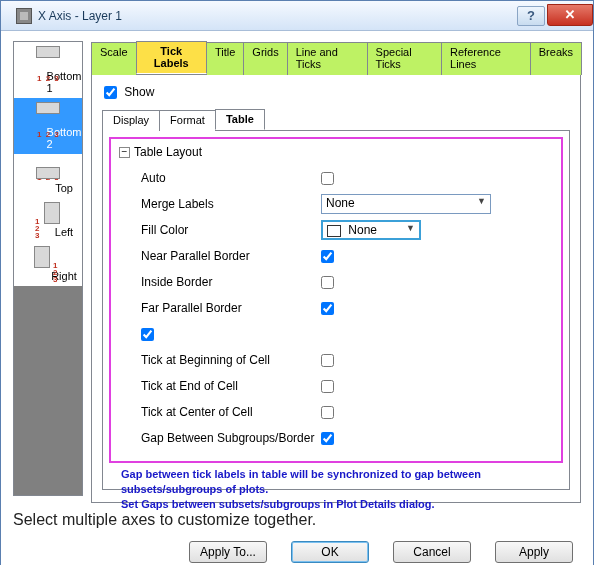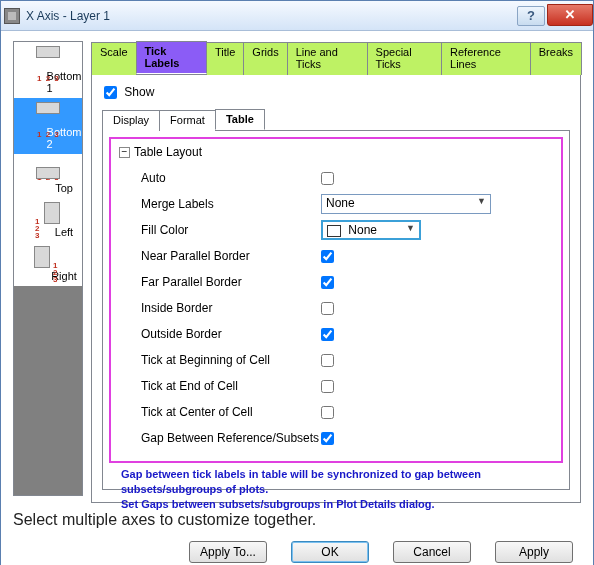--- a/index.html
+++ b/index.html
@@ -1,39 +1,39 @@
 <!DOCTYPE html>
 <html><head>
 <meta charset="utf-8">
 <style>
 * { box-sizing: border-box; margin: 0; padding: 0; }
 body { font-family: "Segoe UI", Tahoma, sans-serif; font-size: 12px; background: #fff; }
 .window { width: 594px; border: 1px solid #5a7fb0; background: #fff; }
-.titlebar { background: linear-gradient(to bottom, #f5f9ff, #d4e4f7); height: 30px; display: flex; align-items: center; padding: 0 0 0 3px; border-bottom: 1px solid #a8bdd8; }
+.titlebar { background: linear-gradient(to bottom, #f5f9ff, #d4e4f7); height: 30px; display: flex; align-items: center; padding: 0 0 0 15px; border-bottom: 1px solid #a8bdd8; }
 .title-icon { width: 16px; height: 16px; background: #888; margin-right: 6px; border: 1px solid #555; position: relative; }
 .title-icon::before { content: ""; position: absolute; width: 8px; height: 8px; background: #bbb; top: 3px; left: 3px; }
 .title-text { flex: 1; color: #1a3a5a; font-size: 12px; }
 .win-btns { display: flex; align-items: center; height: 100%; }
 .win-btn { height: 20px; display: flex; align-items: center; justify-content: center; font-family: Arial; font-weight: bold; margin-left: 2px; }
 .win-help { width: 28px; background: linear-gradient(to bottom, #eef5fd, #c8dcf0); border: 1px solid #8aa5c5; border-radius: 2px; color: #3a5a80; font-size: 13px; }
 .win-close { width: 46px; background: linear-gradient(to bottom, #e67a6a, #c73020); border: 1px solid #a02515; border-radius: 0 0 3px 3px; color: #fff; font-size: 13px; height: 22px; margin-top: -2px; }
 .content { padding: 10px 12px 8px 12px; }
 .mainrow { display: flex; gap: 8px; }
 .sidebar { width: 70px; background: #fff; border: 1px solid #828790; display: flex; flex-direction: column; height: 455px; }
 .side-item { display: flex; flex-direction: column; align-items: center; padding: 4px 2px; cursor: default; }
 .side-item.sel { background: #3399ff; color: #fff; }
 .side-icon { width: 36px; height: 22px; position: relative; margin-bottom: 2px; }
 .axis-box { position: absolute; background: #d8d8d8; border: 1px solid #888; }
 .nums { position: absolute; font-size: 8px; font-weight: bold; color: #c03020; letter-spacing: 1px; margin-top: 16px; }
 .side-label { font-size: 11px; padding-left: 32px; }
 .side-fill { flex: 1; background: #808080; }
 .rightpane { flex: 1; }
 .tabs { display: flex; border-bottom: 1px solid #828790; }
 .tab { padding: 3px 8px; border: 1px solid #828790; border-bottom: none; background: #bef264; margin-right: -1px; font-size: 11px; position: relative; top: 1px; cursor: default; }
-.tab.active { background: #8b5cf6; font-weight: normal; top: 0; padding-bottom: 4px; z-index: 2; border-bottom: 1px solid #fff; }
+.tab.active { background: #fde047; font-weight: normal; top: 0; padding-bottom: 4px; z-index: 2; border-bottom: 1px solid #fff; text-align: center; }
 .tab.active-bold { font-weight: bold; }
 .tabbody { border: 1px solid #828790; border-top: none; padding: 8px 10px; height: 428px; }
 .showrow { margin: 2px 0 10px 2px; }
 .chk { vertical-align: middle; margin-right: 4px; }
 .subtabs { display: flex; text-align: right; }
 .subtab { padding: 3px 10px; border: 1px solid #828790; border-bottom: none; background: #fff; margin-right: -1px; font-size: 11px; position: relative; top: 1px; cursor: default; }
 .subtab.active { top: 0; padding-bottom: 4px; z-index: 2; font-weight: bold; border-bottom: 1px solid #fff; }
 .subbody { border: 1px solid #828790; padding: 0; height: 360px; }
 .magenta-box { border: 2px solid #e040e0; margin: 6px 6px 4px 6px; padding: 6px 8px 8px 8px; }
 .tree-header { display: flex; align-items: center; margin-bottom: 8px; }
@@ -158,45 +158,44 @@
                   <span class="fill-swatch"></span>
                   <span>None</span>
                   <span class="sel-caret">▼</span>
                 </div>
               </div>
               <div class="formrow">
                 <span class="lbl">Near Parallel Border</span>
                 <input type="checkbox" checked="" style="">
               </div>
               <div class="formrow">
+                <span class="lbl">Inside Border</span>
+                <input type="checkbox" style="">
+              </div>
+              <div class="formrow">
                 <span class="lbl">Far Parallel Border</span>
                 <input type="checkbox" checked="" style="">
               </div>
               <div class="formrow">
-                <span class="lbl">Inside Border</span>
-                <input type="checkbox" style="">
-              </div>
-              <div class="formrow">
-                <span class="lbl">Outside Border</span>
                 <input type="checkbox" checked="" style="">
               </div>
               <div class="formrow">
                 <span class="lbl">Tick at Beginning of Cell</span>
                 <input type="checkbox" style="">
               </div>
               <div class="formrow">
                 <span class="lbl">Tick at End of Cell</span>
                 <input type="checkbox" style="">
               </div>
               <div class="formrow">
                 <span class="lbl">Tick at Center of Cell</span>
                 <input type="checkbox" style="">
               </div>
               <div class="formrow">
-                <span class="lbl">Gap Between Reference/Subsets</span>
+                <span class="lbl">Gap Between Subgroups/Border</span>
                 <input type="checkbox" checked="" style="">
               </div>
             </div>
             <div class="note">
               <div>Gap between tick labels in table will be synchronized to gap between subsets/subgroups of plots.</div>
               <div>Set Gaps between subsets/subgroups in Plot Details dialog.</div>
             </div>
           </div>
         </div>
       </div>

